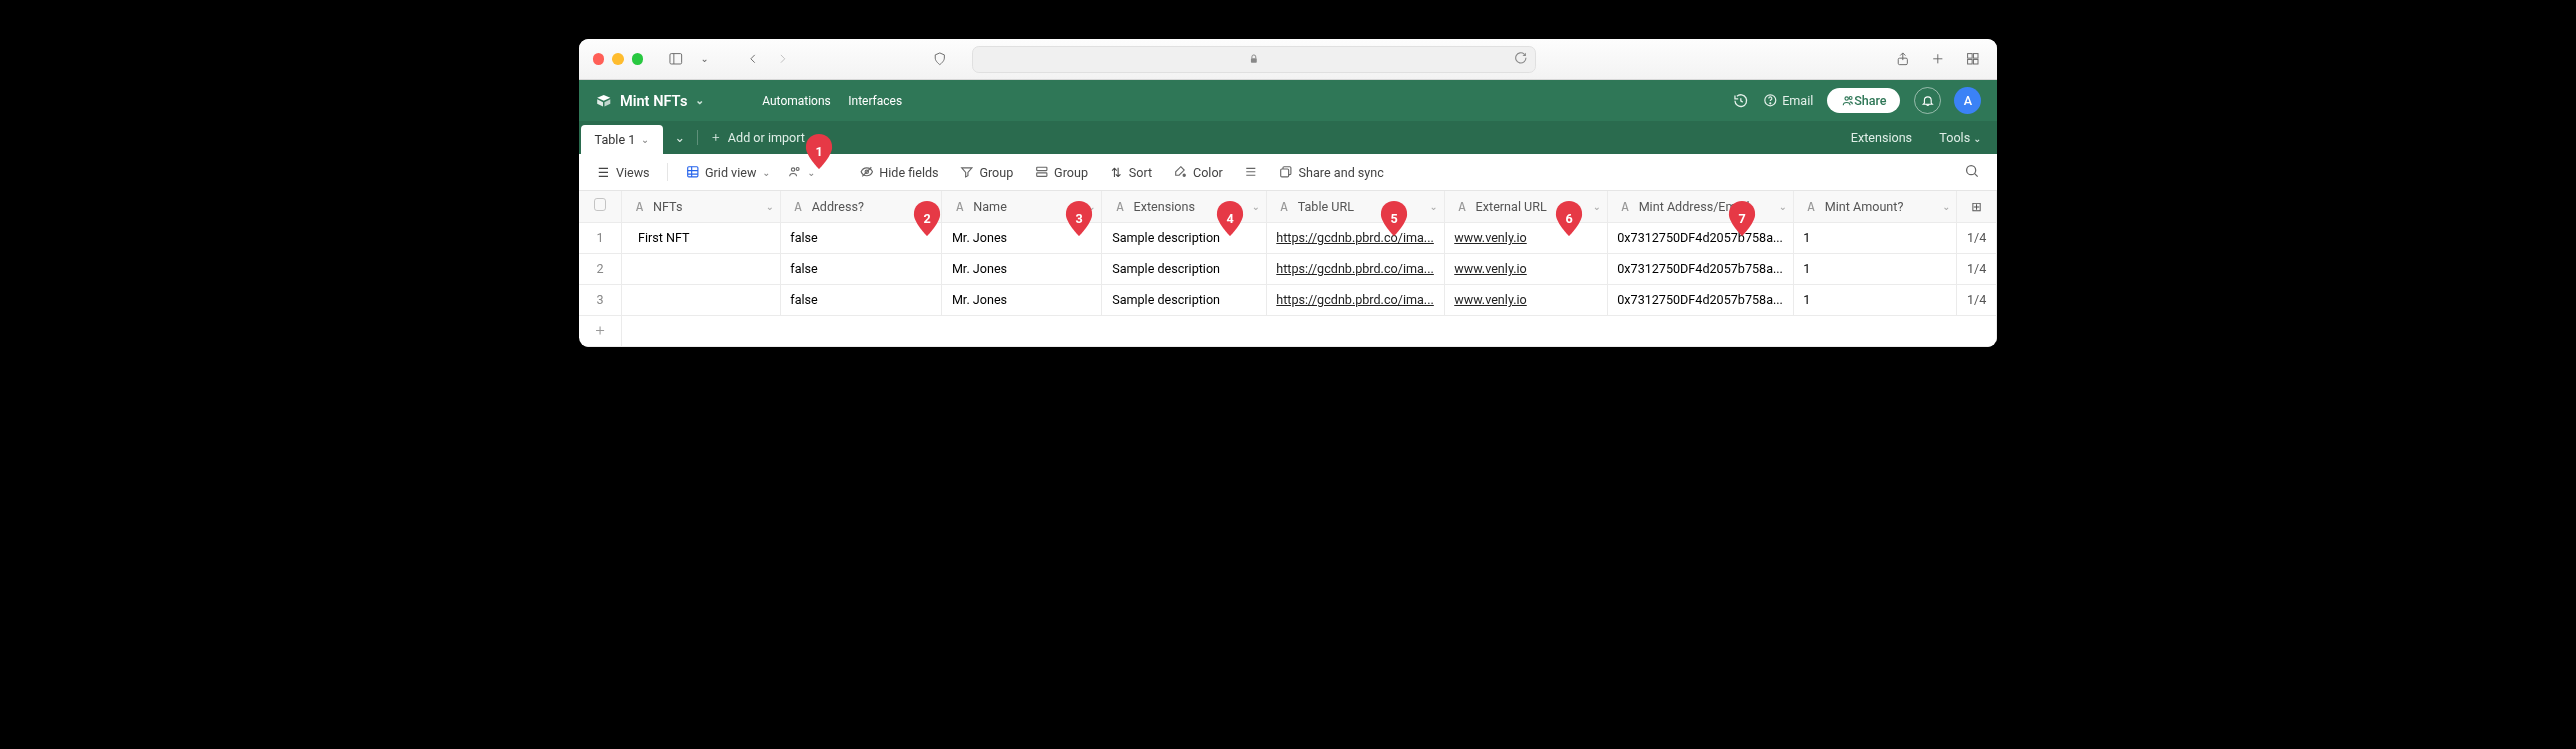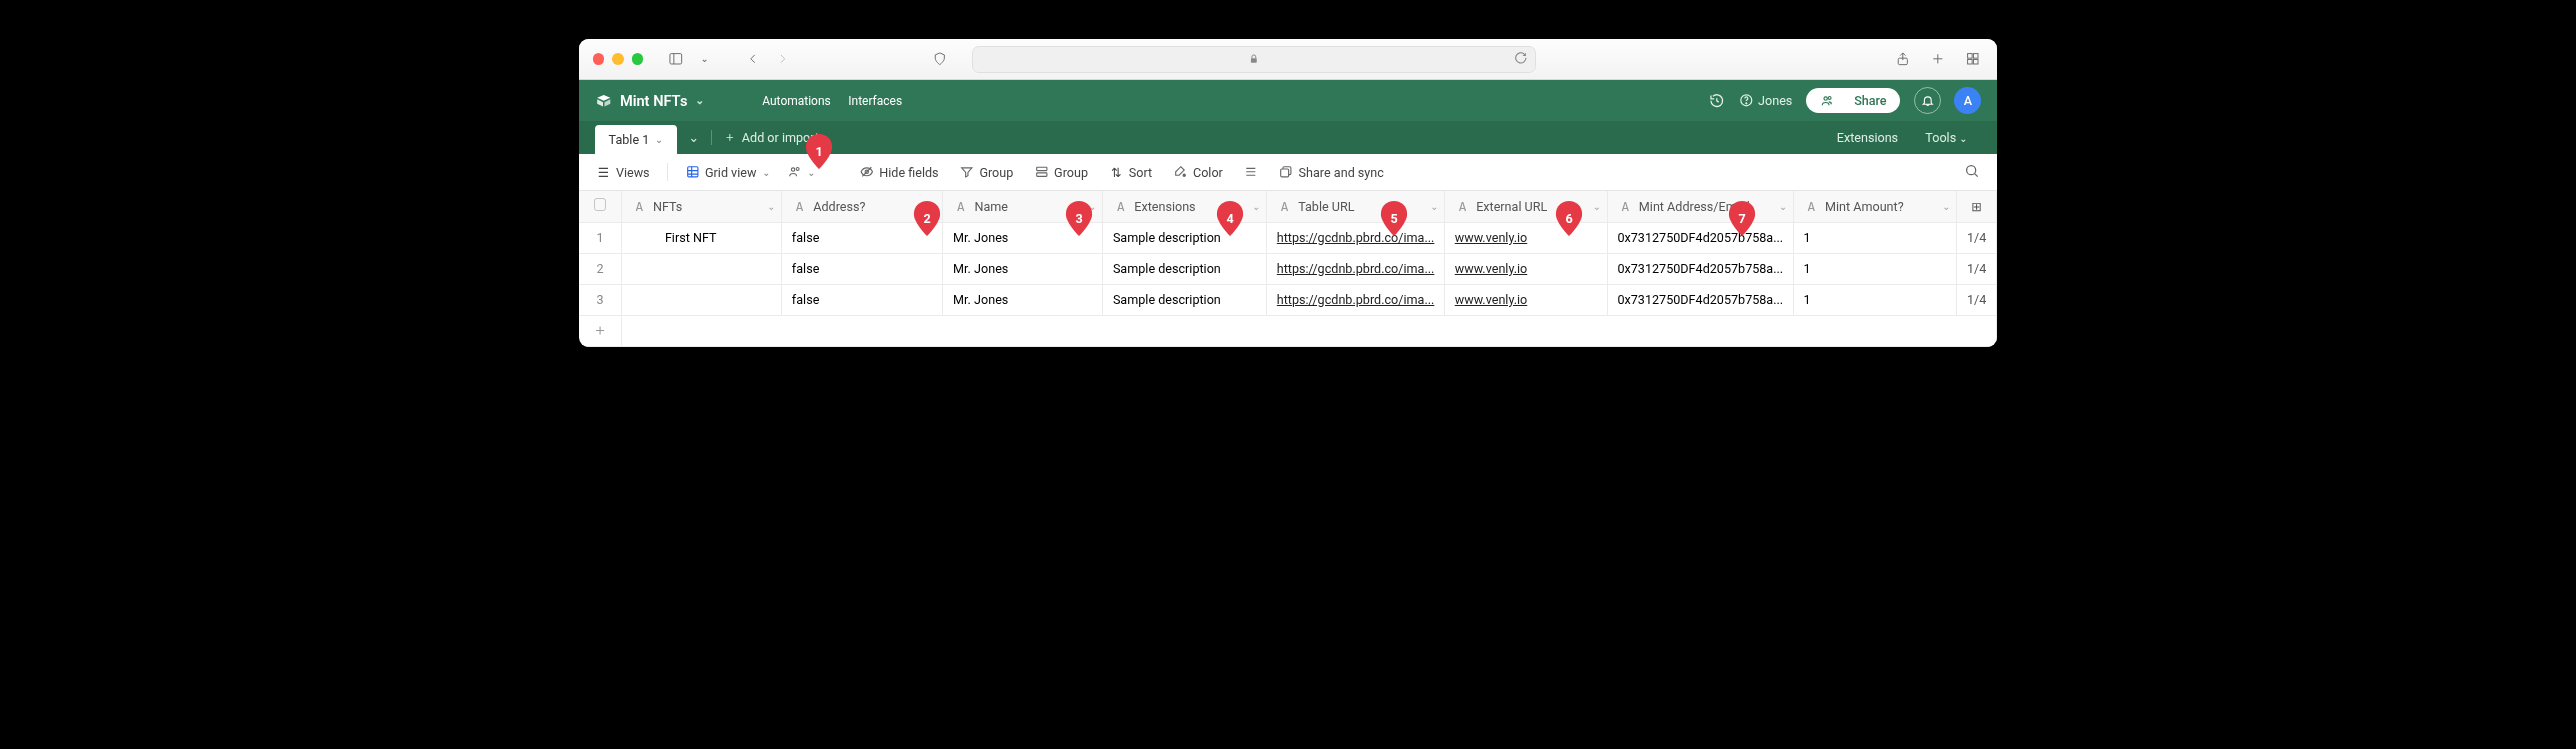--- a/index.html
+++ b/index.html
@@ -19,24 +19,24 @@
 .addrbar .lock{color:#888;}
 .addrbar .reload{position:absolute;right:7.8px;color:#888;}
 .tb-right{margin-left:auto;display:flex;gap:13.6px;align-items:center;}
 .appbar{background:#2f7757;height:41px;display:flex;align-items:center;padding:0 15.6px;gap:17.5px;color:#fff;position:relative;}
 .appbar .brand{display:flex;align-items:center;gap:7.8px;font-weight:600;font-size:14.6px;}
 .appbar .brand svg{width:17.5px;height:17.5px;fill:#fff;}
 .appbar .chev{font-size:10.7px;color:#cde3d9;}
 .appbar .navlink{color:#ffffff;font-size:12px;}
 .appbar .right{margin-left:auto;display:flex;align-items:center;gap:13.6px;}
 .appbar .iconbtn{color:#e3efe9;display:flex;align-items:center;gap:4.9px;font-size:12.6px;}
-.sharebtn{background:#fff;color:#2f7757;border-radius:972px;padding:4.9px 13.6px;font-size:12.6px;display:flex;align-items:center;gap:21px;font-weight:500;}
+.sharebtn{background:#fff;color:#2f7757;border-radius:972px;padding:4.9px 13.6px;font-size:12.6px;display:flex;align-items:center;gap:0;font-weight:500;}
 .circbtn{width:27px;height:27px;border-radius:50%;border:1.5px solid rgba(255,255,255,0.5);display:flex;align-items:center;justify-content:center;color:#fff;font-size:12.6px;}
 .avatar{width:27px;height:27px;border-radius:50%;background:#3b82f6;display:flex;align-items:center;justify-content:center;color:#fff;font-size:12.6px;font-weight:500;}
-.tabbar{background:#2a6b4e;height:33px;display:flex;align-items:flex-end;padding:0 16px;}
+.tabbar{background:#2a6b4e;height:33px;display:flex;align-items:flex-end;padding:0 2px;}
 .tabbar .tab{background:#fff;color:#333;font-size:12.6px;padding:6.8px 13.6px;border-radius:3.9px 3.9px 0 0;display:flex;align-items:center;gap:5.8px;}
 .tabbar .tabctrl{color:#dfeee7;padding:0 11.7px;font-size:12.6px;display:flex;align-items:center;gap:5.8px;align-self:center;}
 .tabbar .right{margin-left:auto;display:flex;align-items:center;align-self:center;}
 .tabbar .extbtn{color:#dfeee7;font-size:12.6px;padding:0 13.6px;}
 .toolbar{height:37px;border-bottom:1px solid #e5e5e5;display:flex;align-items:center;padding:0 9.7px;gap:5.8px;font-size:12.6px;color:#444;position:relative;}
 .toolbar .tbtn{display:flex;align-items:center;gap:5.8px;padding:3.9px 7.8px;border-radius:2.9px;}
 .toolbar .vsep{width:1px;height:17.5px;background:#e5e5e5;margin:0 3.9px;}
 .toolbar .ticon{width:13.6px;height:13.6px;display:inline-flex;align-items:center;justify-content:center;}
 .toolbar .gridv{color:#2563eb;}
 .toolbar .search{margin-left:auto;margin-right:7.8px;}
@@ -157,21 +157,21 @@
             <polyline points="3 4 3 9 8 9"></polyline>
             <polyline points="12 8 12 12 15 14"></polyline>
           </svg>
         </span>
       <span class="iconbtn">
           <svg width="14.6" height="14.6" viewBox="0 0 24 24" fill="none" stroke="#e3efe9" stroke-width="2">
             <circle cx="12" cy="12" r="9"></circle>
             <path d="M9.5 9 a2.5 2.5 0 1 1 3.5 2.3 c-1 0.5 -1 1.2 -1 2"></path>
             <circle cx="12" cy="17" r="0.8" fill="#e3efe9"></circle>
           </svg>
-          <span>Jones</span>
+          <span>Email</span>
         </span>
       <div class="sharebtn">
           <svg width="13.6" height="13.6" viewBox="0 0 24 24" fill="none" stroke="#2f7757" stroke-width="2">
             <circle cx="10" cy="8" r="3"></circle>
             <path d="M4 20 c0-3 3-5 6-5 s6 2 6 5"></path>
             <circle cx="17" cy="7" r="2.5"></circle>
             <path d="M20 18 c0-2.5 -2-4 -4.5-4"></path>
           </svg>
           <span>Share</span>
         </div>
@@ -356,21 +356,21 @@
                 <span>Mint Amount?</span>
               </div>
               <span class="dd">⌄</span>
             </th>
           <th class="col-extra" style="text-align:center;">⊞</th>
         </tr>
       </thead>
       <tbody id="grid-body">
           <tr>
             <td class="rownum">1</td>
-            <td style="padding-left:43px;">First NFT</td>
+            <td style="padding-left:16px;">First NFT</td>
             <td>false</td>
             <td>Mr. Jones</td>
             <td>Sample description</td>
             <td><span class="link">https://gcdnb.pbrd.co/ima...</span></td>
             <td><span class="link">www.venly.io</span></td>
             <td>0x7312750DF4d2057b758a...</td>
             <td>1</td>
             <td style="color:#555;">1/4</td>
           </tr>
           <tr>

